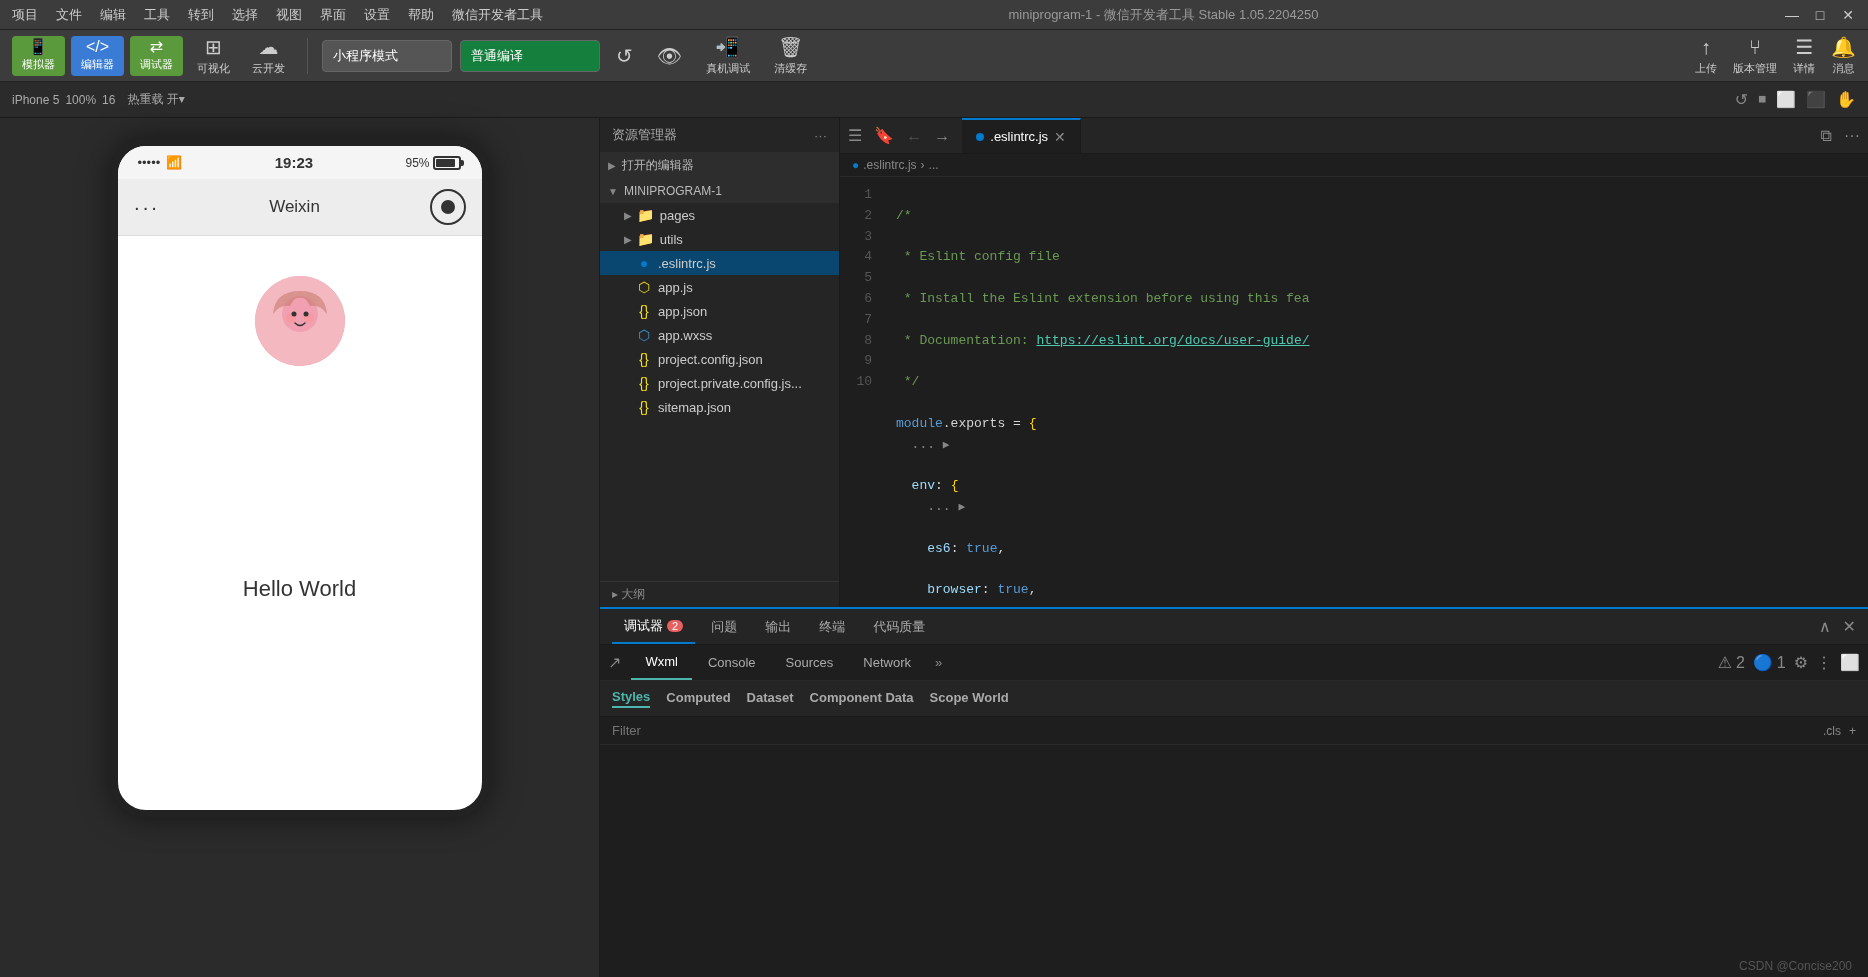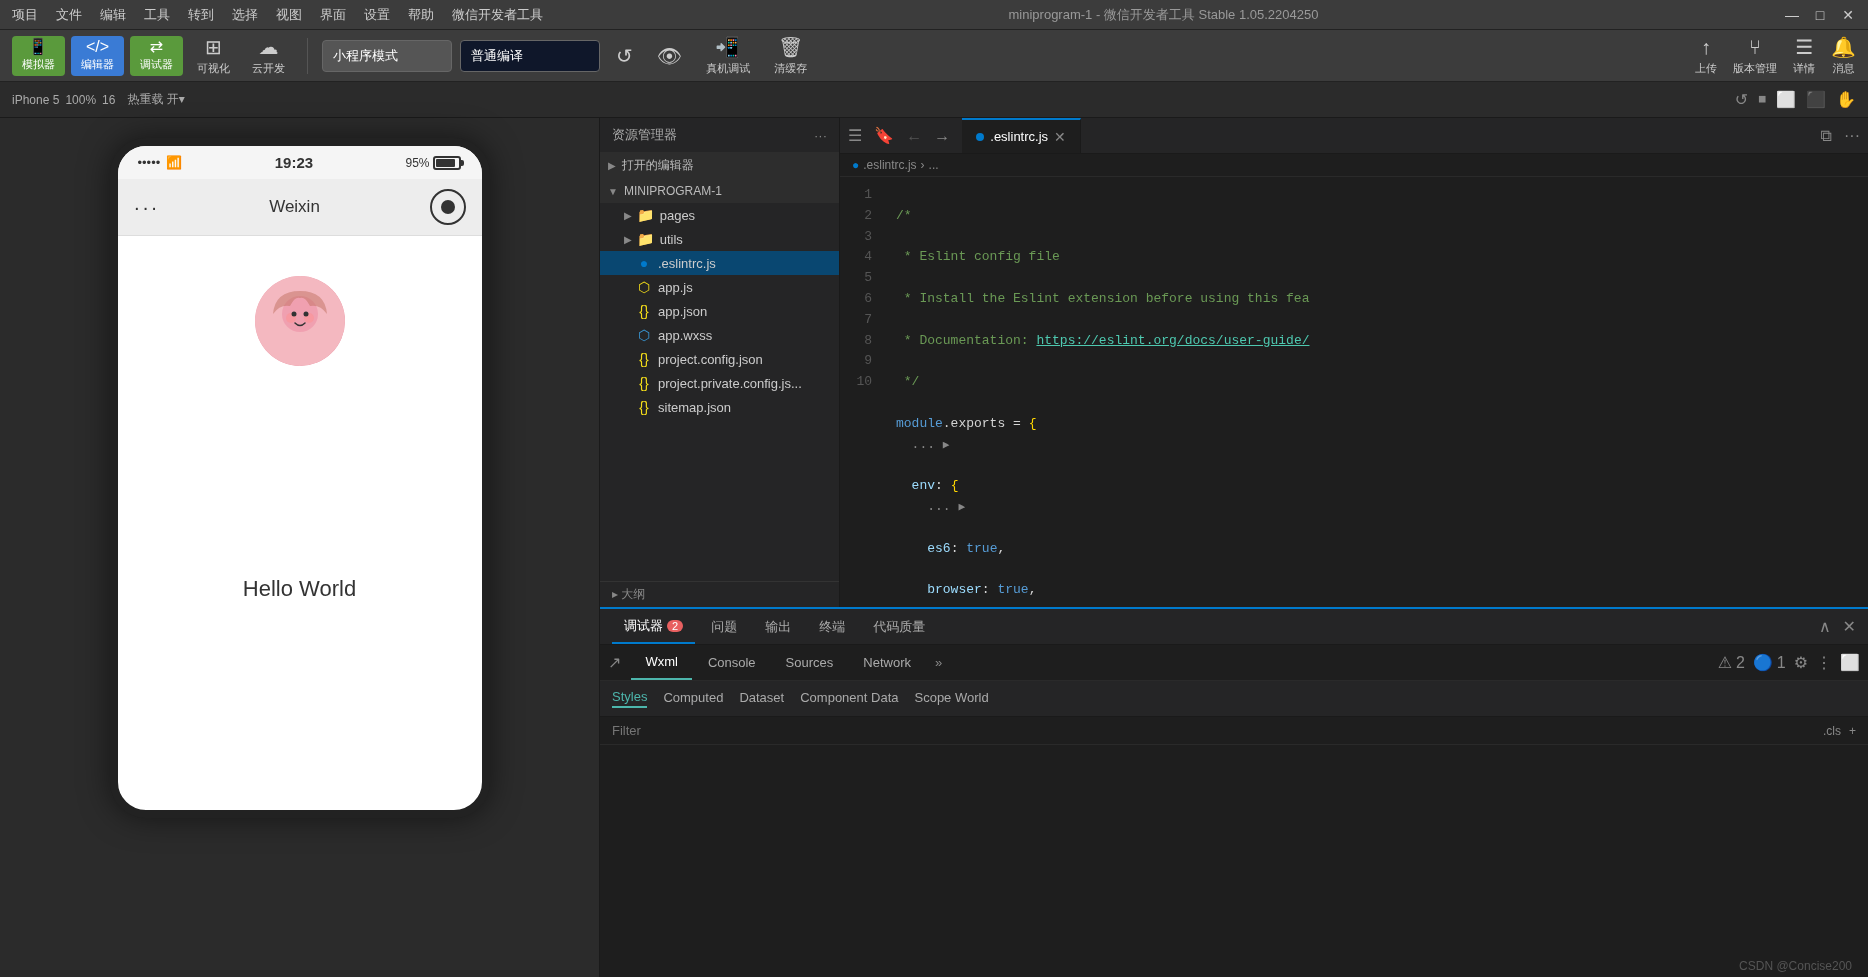--- a/index.html
+++ b/index.html
@@ -98,21 +98,21 @@
       color: #fff;
       padding: 4px 28px 4px 10px;
       border-radius: 4px;
       font-size: 13px;
       height: 32px;
       appearance: none;
       cursor: pointer;
       min-width: 130px;
     }
     .compile-select {
-      background: #0f172a;
+      background: #15803d;
       border: 1px solid #666;
       color: #fff;
       padding: 4px 28px 4px 10px;
       border-radius: 4px;
       font-size: 13px;
       height: 32px;
       appearance: none;
       cursor: pointer;
       min-width: 140px;
     }
@@ -476,20 +476,21 @@
       cursor: pointer;
     }
     .styles-subtabs {
       display: flex;
       align-items: center;
       background: #252526;
       height: 36px;
       padding: 0 12px;
       gap: 16px;
       border-bottom: 1px solid #1a1a1a;
+      font-weight: bold;
     }
     .styles-subtab {
       font-size: 13px;
       color: #aaa;
       cursor: pointer;
       padding-bottom: 2px;
     }
     .styles-subtab.active { color: #4db6ac; border-bottom: 2px solid #4db6ac; }
 
     .filter-bar {

